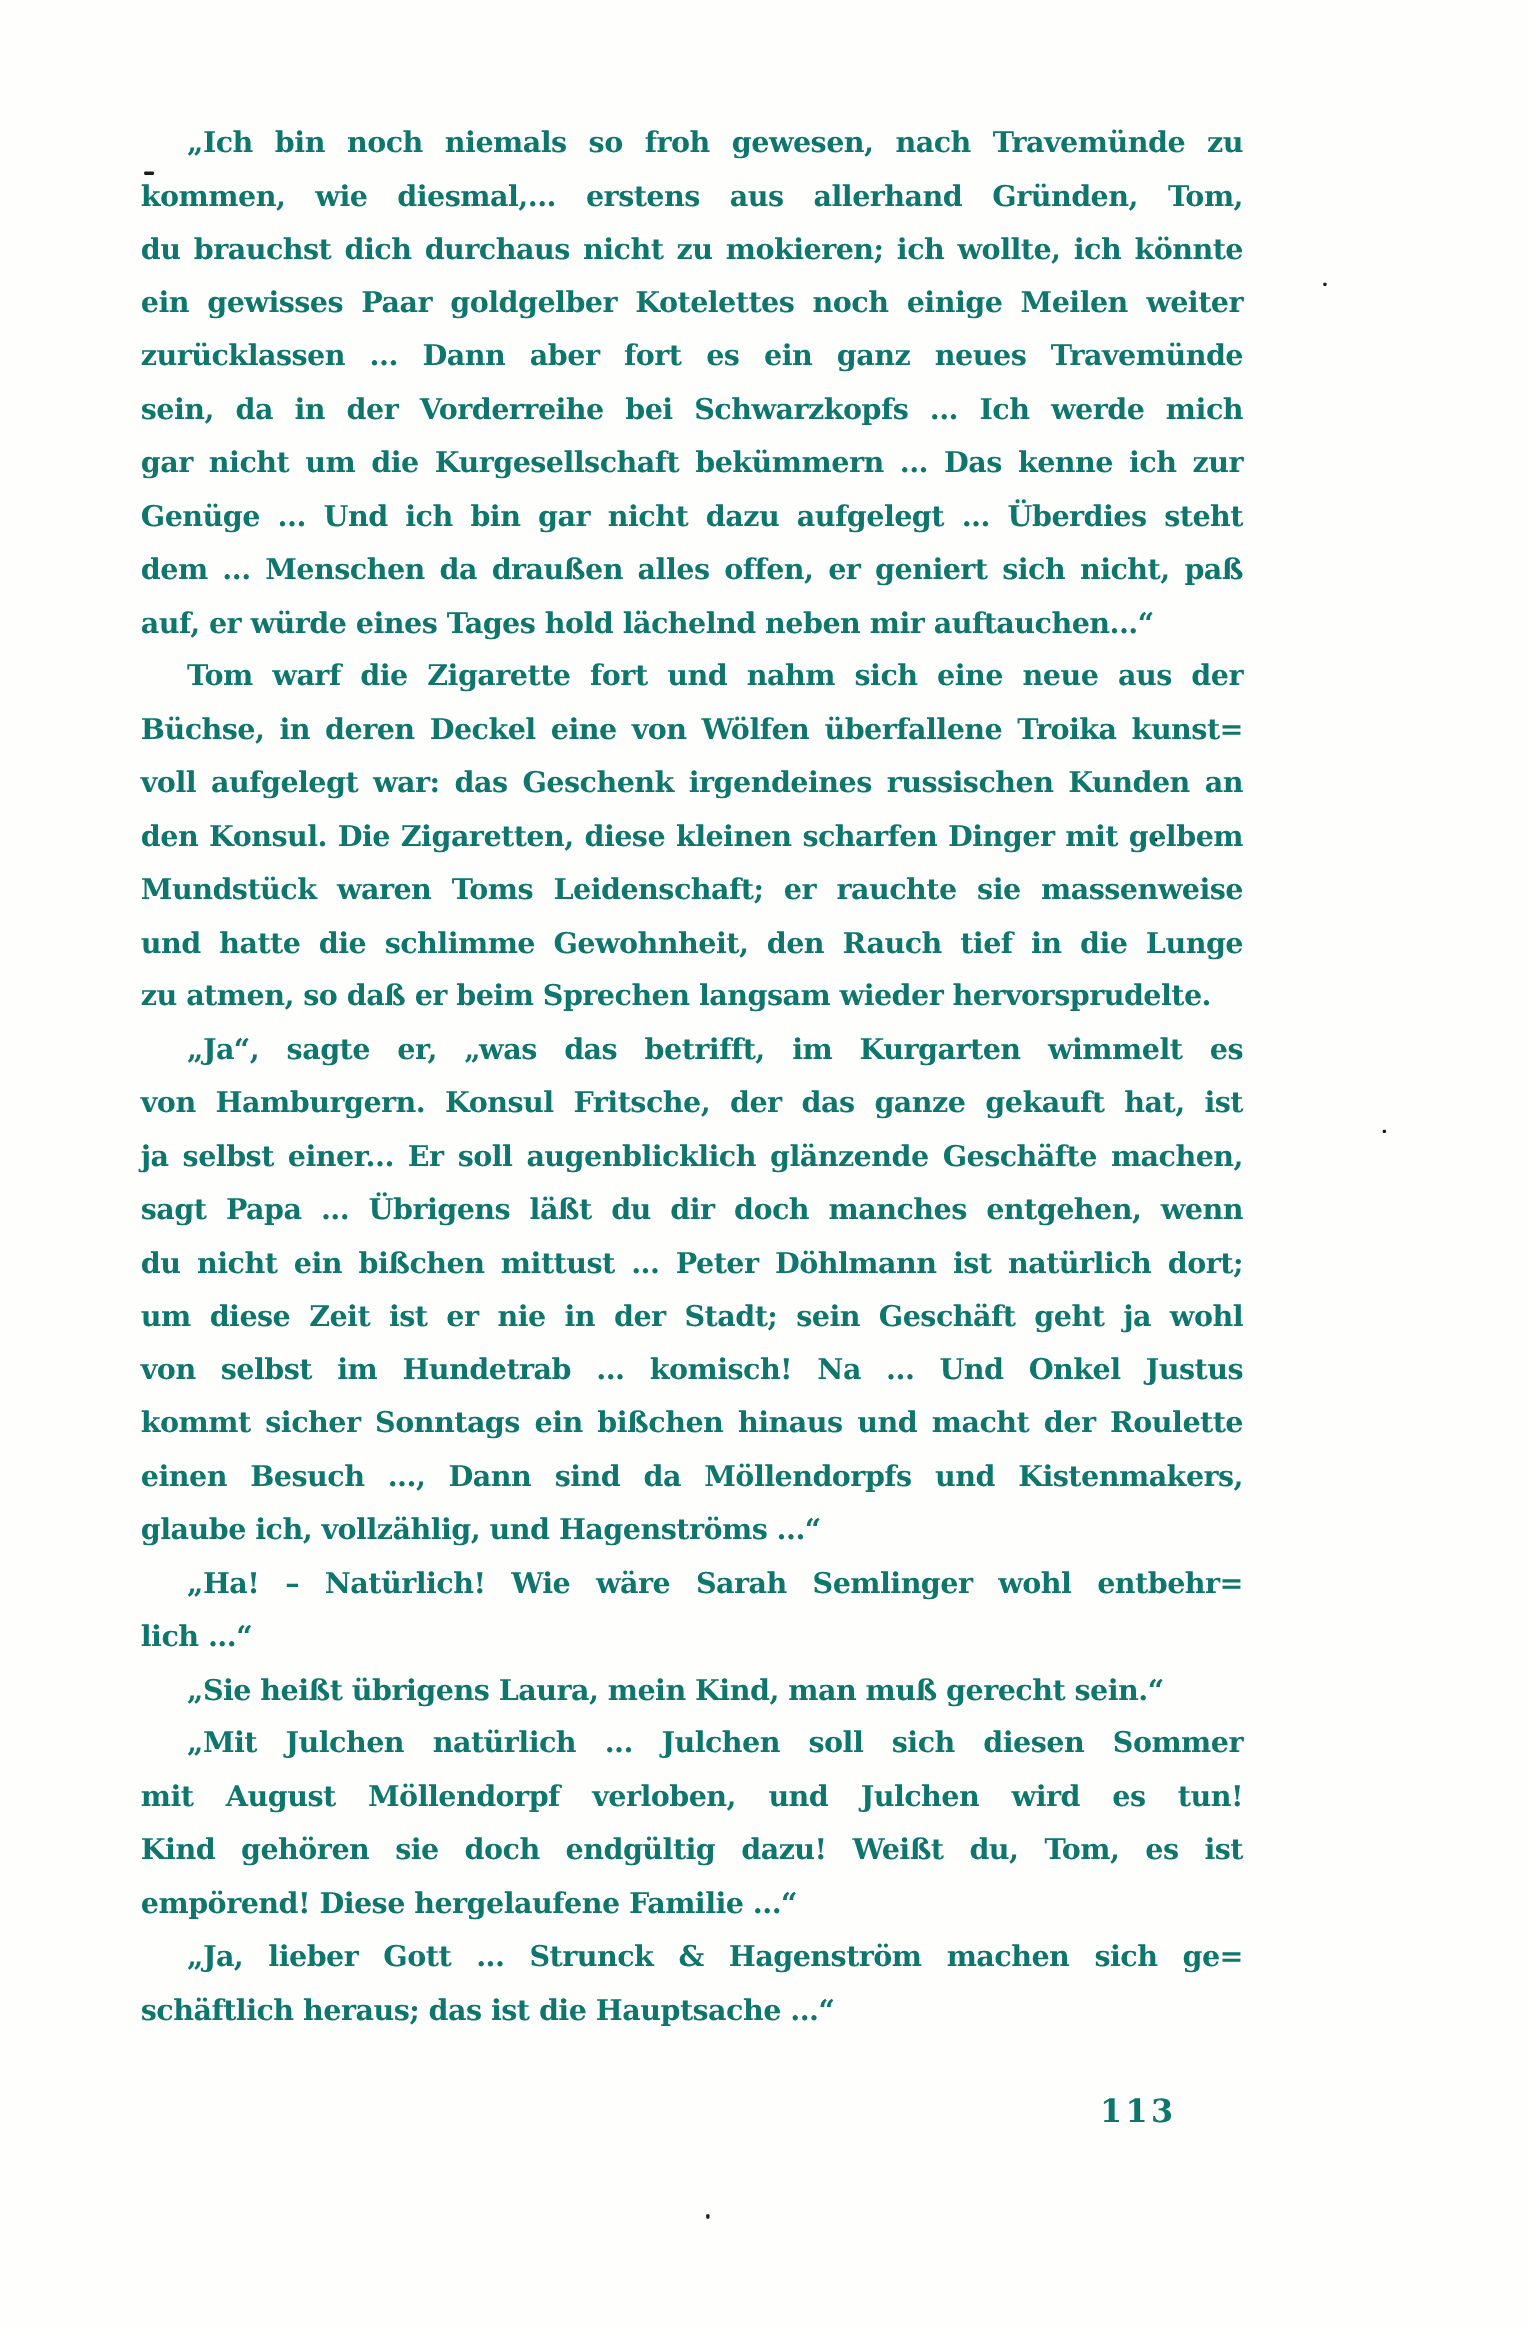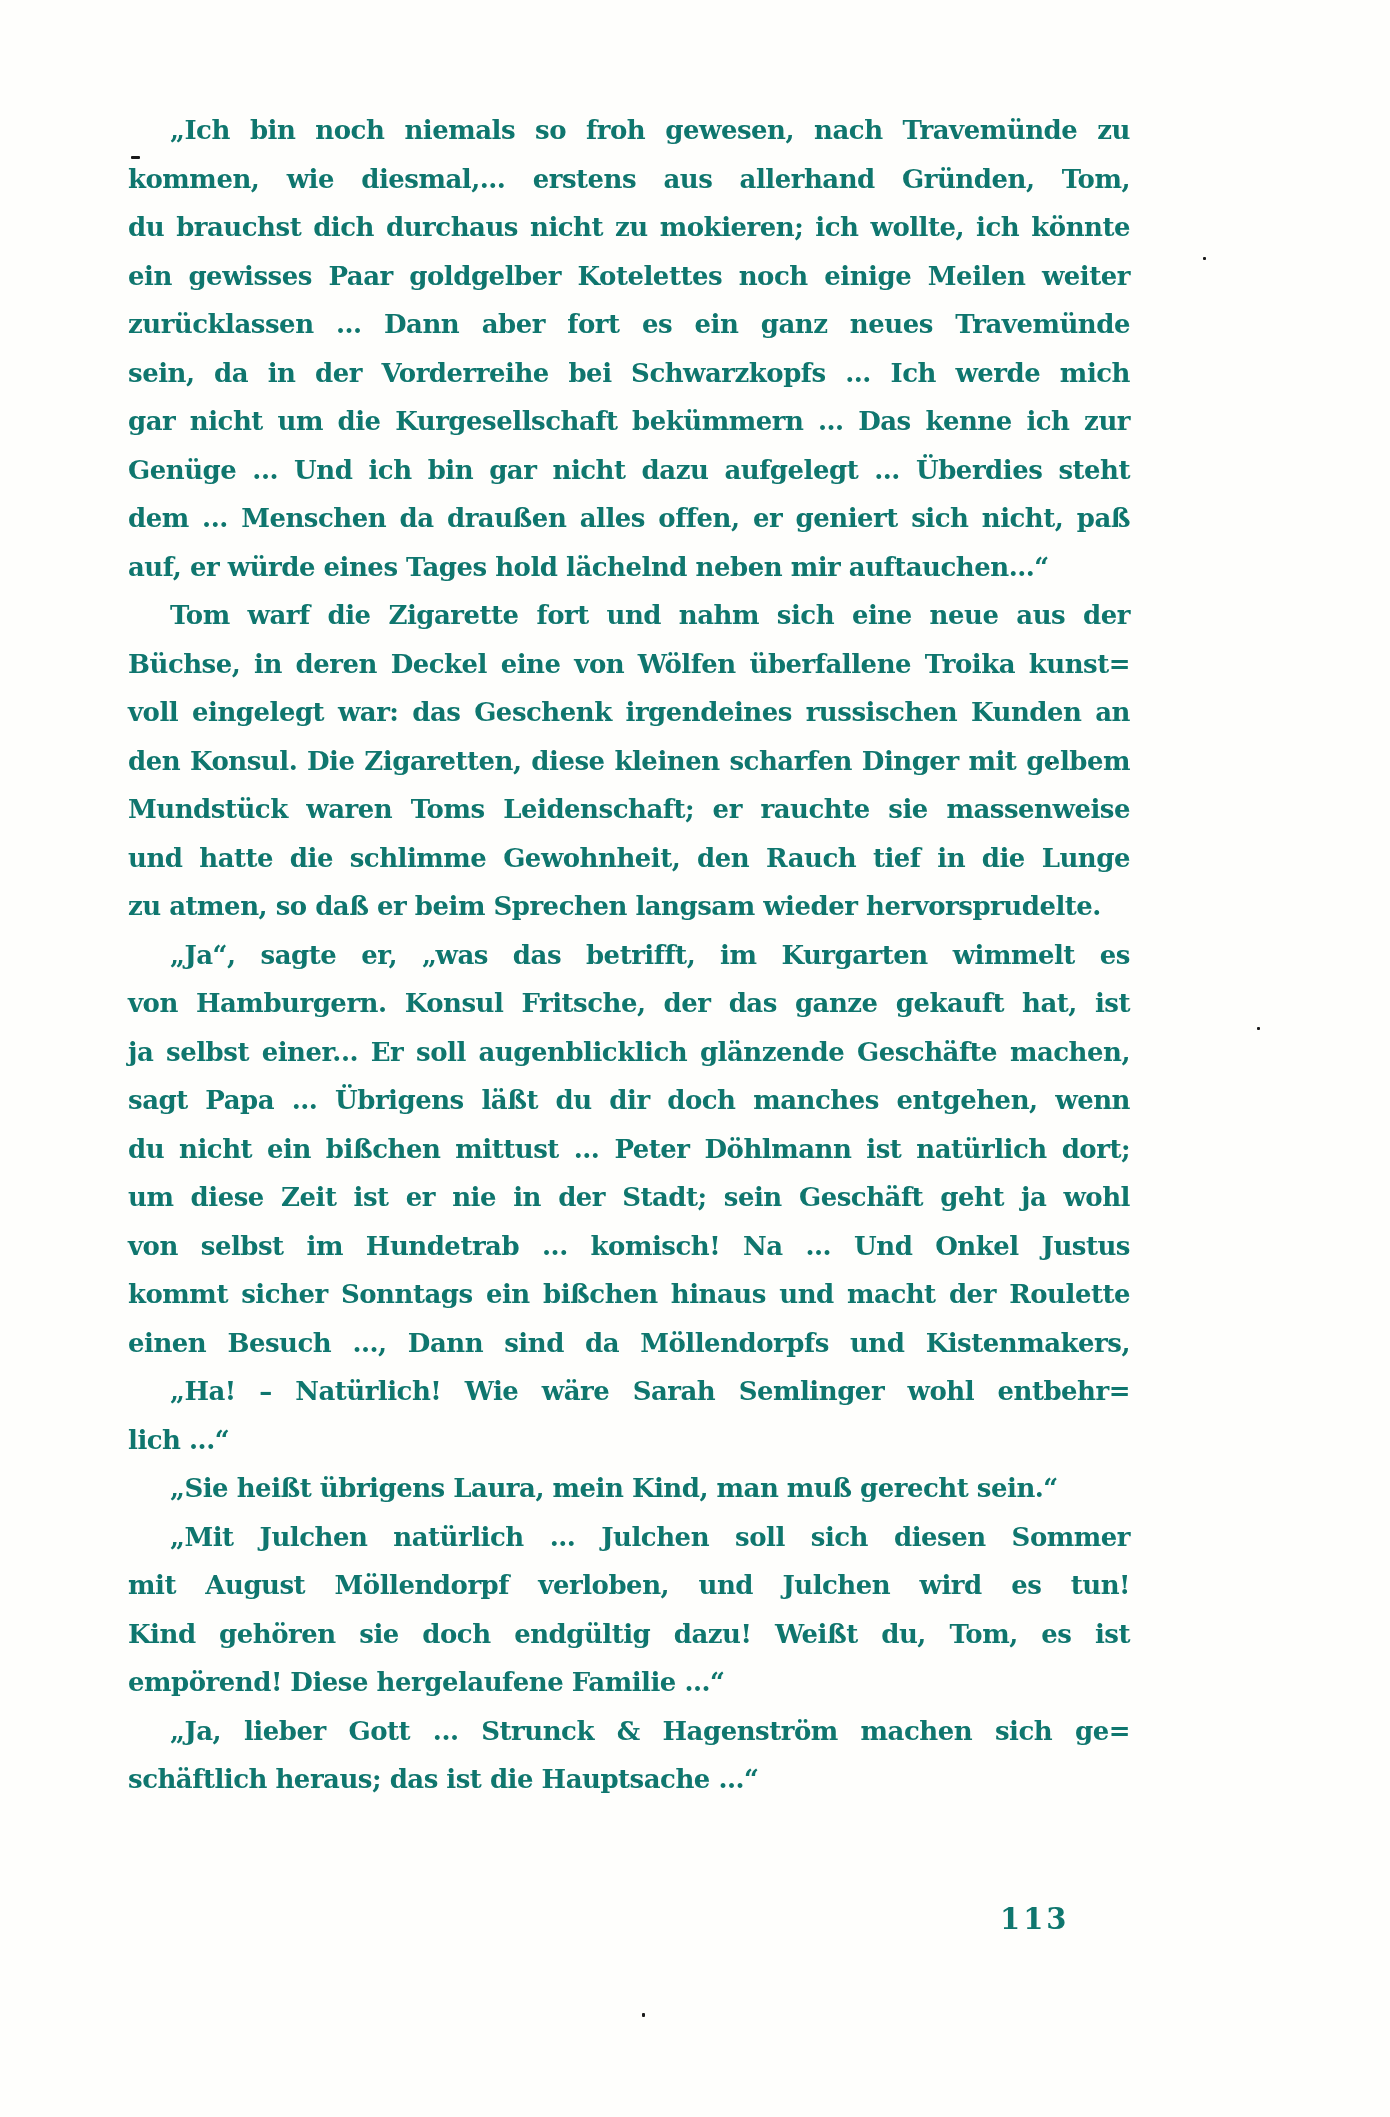--- a/index.html
+++ b/index.html
@@ -73,37 +73,38 @@
       <div class="line">sein, da in der Vorderreihe bei Schwarzkopfs ... Ich werde mich</div>
       <div class="line">gar nicht um die Kurgesellschaft bekümmern ... Das kenne ich zur</div>
       <div class="line">Genüge ... Und ich bin gar nicht dazu aufgelegt ... Überdies steht</div>
       <div class="line">dem ... Menschen da draußen alles offen, er geniert sich nicht, paß</div>
       <div class="line last">auf, er würde eines Tages hold lächelnd neben mir auftauchen...“</div>
     </div>
 
     <div class="para">
       <div class="line indent">Tom warf die Zigarette fort und nahm sich eine neue aus der</div>
       <div class="line">Büchse, in deren Deckel eine von Wölfen überfallene Troika kunst=</div>
-      <div class="line">voll eingelegt war: das Geschenk irgendeines russischen Kunden an</div>
+      <div class="line">voll aufgelegt war: das Geschenk irgendeines russischen Kunden an</div>
       <div class="line">den Konsul. Die Zigaretten, diese kleinen scharfen Dinger mit gelbem</div>
       <div class="line">Mundstück waren Toms Leidenschaft; er rauchte sie massenweise</div>
       <div class="line">und hatte die schlimme Gewohnheit, den Rauch tief in die Lunge</div>
       <div class="line last">zu atmen, so daß er beim Sprechen langsam wieder hervorsprudelte.</div>
     </div>
 
     <div class="para">
       <div class="line indent">„Ja“, sagte er, „was das betrifft, im Kurgarten wimmelt es</div>
       <div class="line">von Hamburgern. Konsul Fritsche, der das ganze gekauft hat, ist</div>
       <div class="line">ja selbst einer... Er soll augenblicklich glänzende Geschäfte machen,</div>
       <div class="line">sagt Papa ... Übrigens läßt du dir doch manches entgehen, wenn</div>
       <div class="line">du nicht ein bißchen mittust ... Peter Döhlmann ist natürlich dort;</div>
       <div class="line">um diese Zeit ist er nie in der Stadt; sein Geschäft geht ja wohl</div>
       <div class="line">von selbst im Hundetrab ... komisch! Na ... Und Onkel Justus</div>
       <div class="line">kommt sicher Sonntags ein bißchen hinaus und macht der Roulette</div>
       <div class="line">einen Besuch ..., Dann sind da Möllendorpfs und Kistenmakers,</div>
+      <div class="line last">glaube ich, vollzählig, und Hagenströms ...“</div>
     </div>
 
     <div class="para">
       <div class="line indent">„Ha! – Natürlich! Wie wäre Sarah Semlinger wohl entbehr=</div>
       <div class="line last">lich ...“</div>
     </div>
 
     <div class="para">
       <div class="line indent last">„Sie heißt übrigens Laura, mein Kind, man muß gerecht sein.“</div>
     </div>

